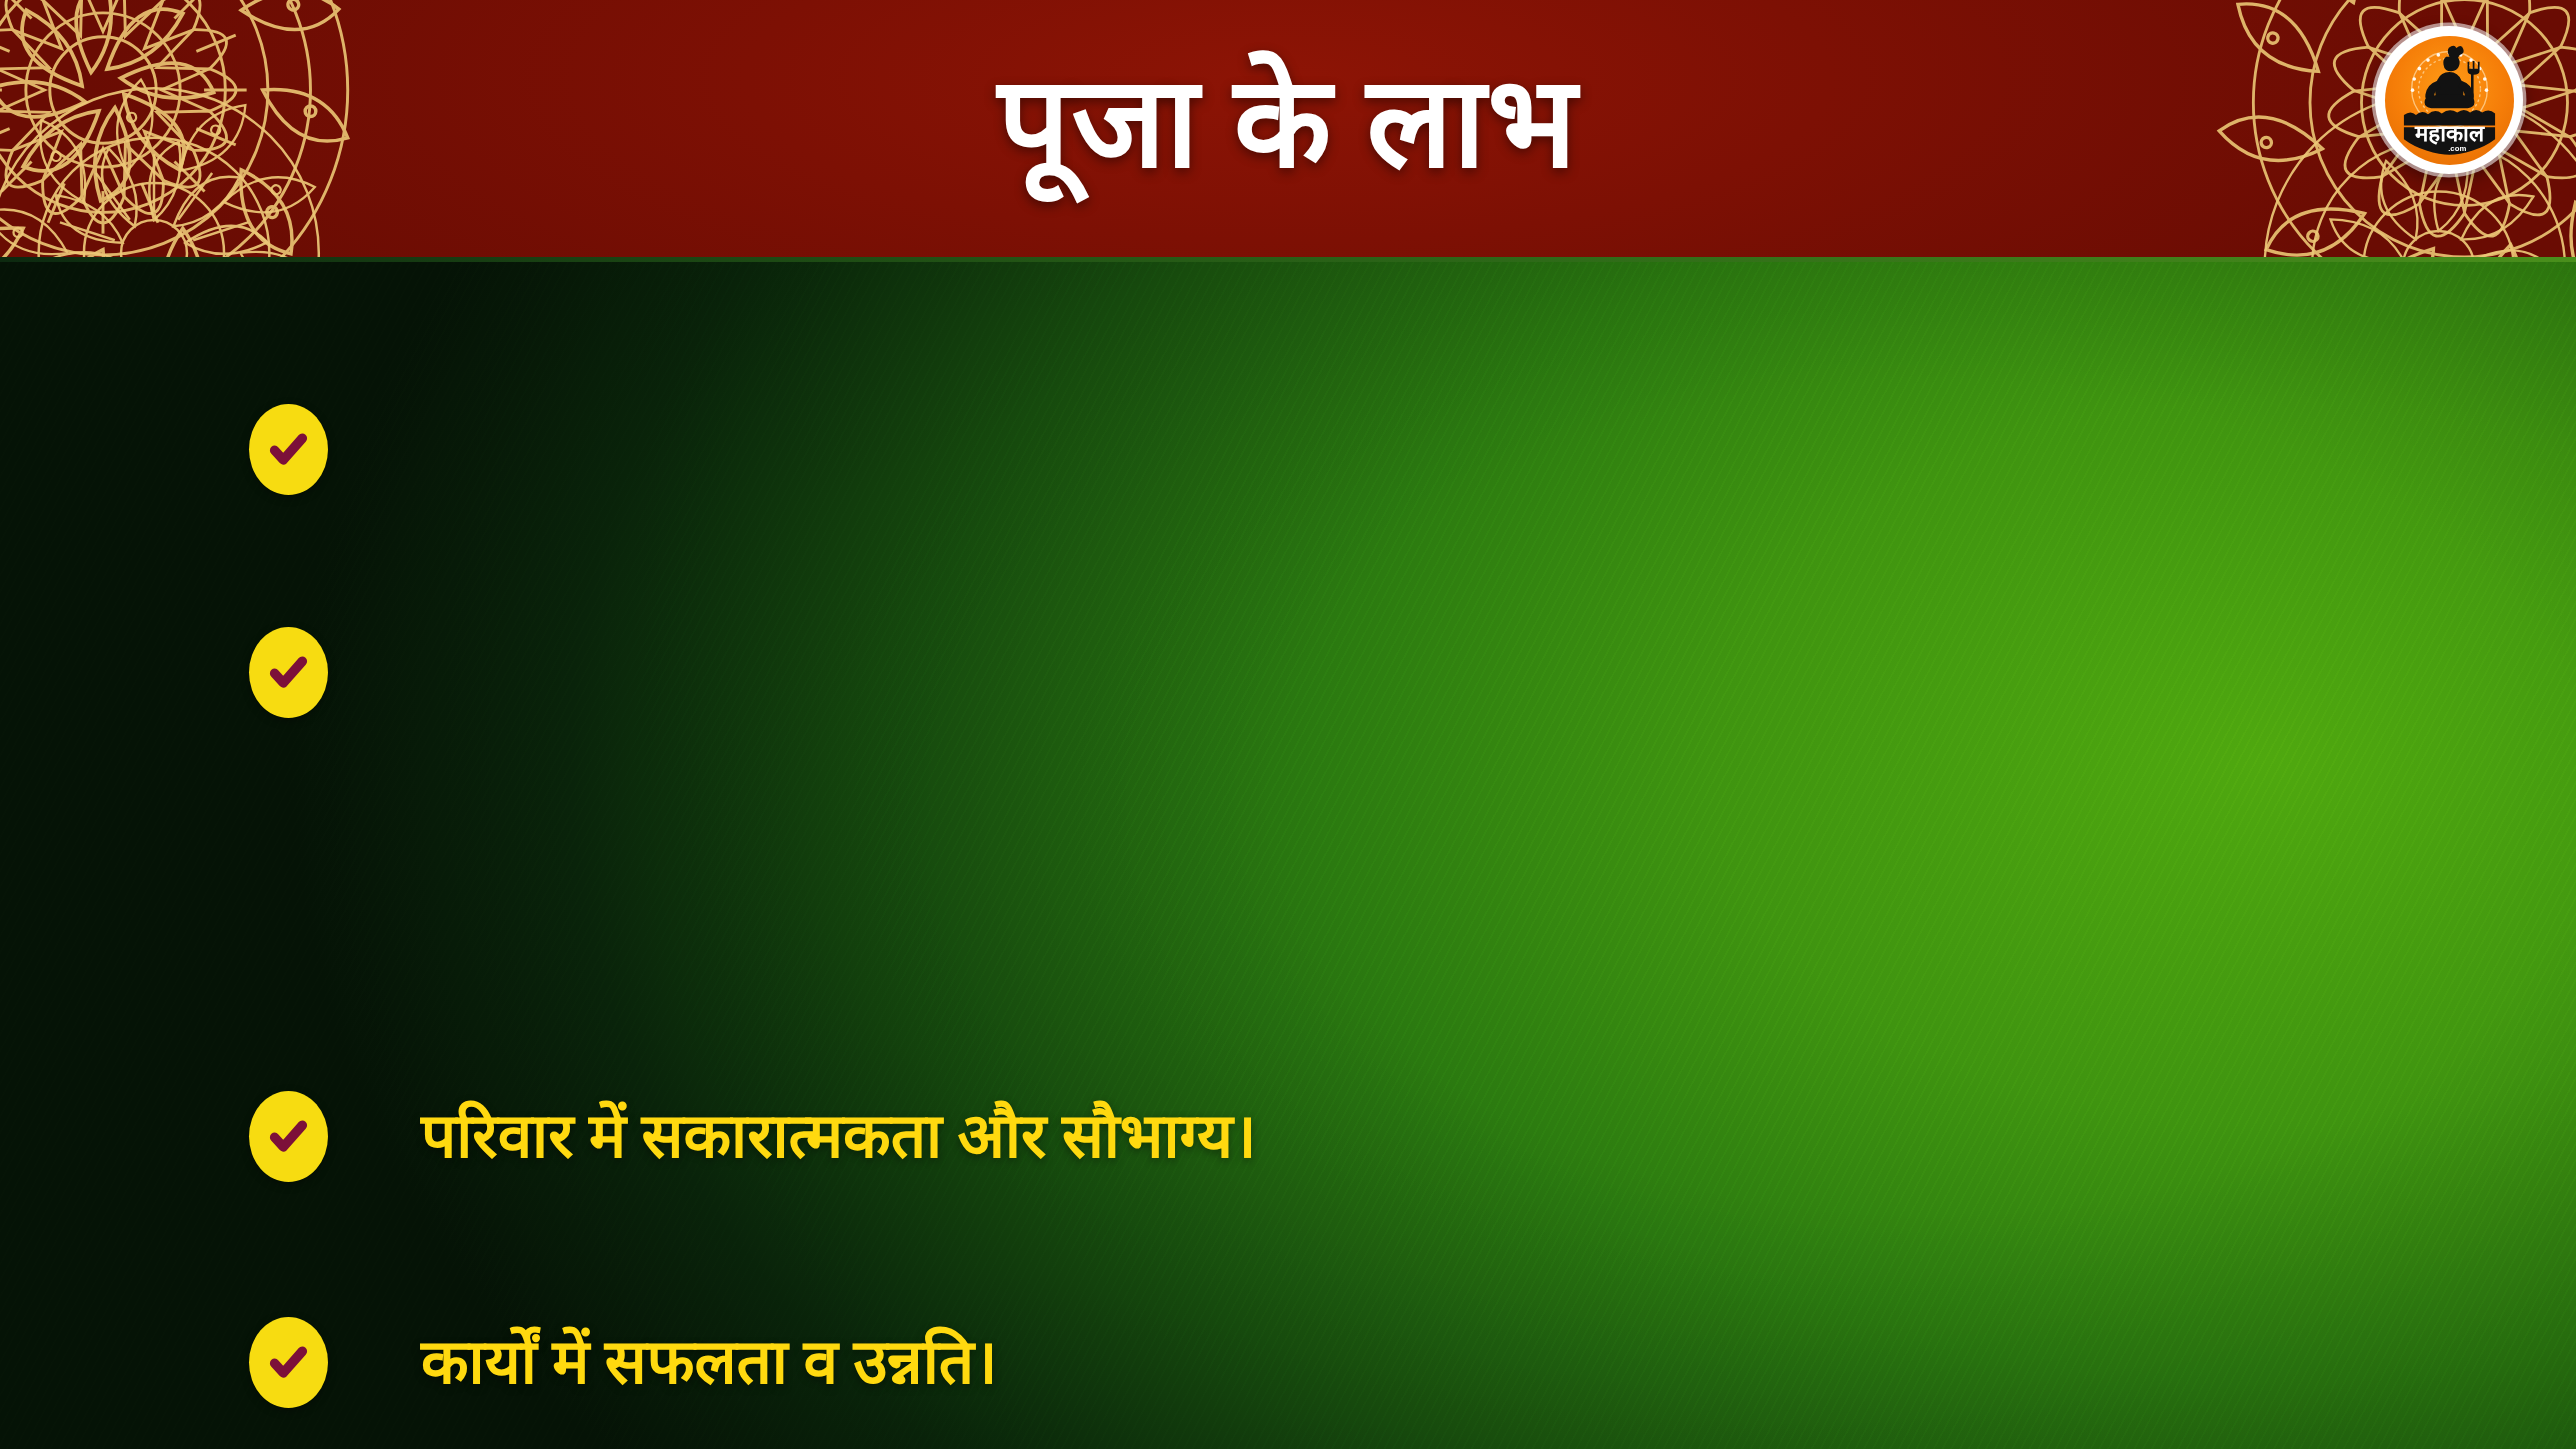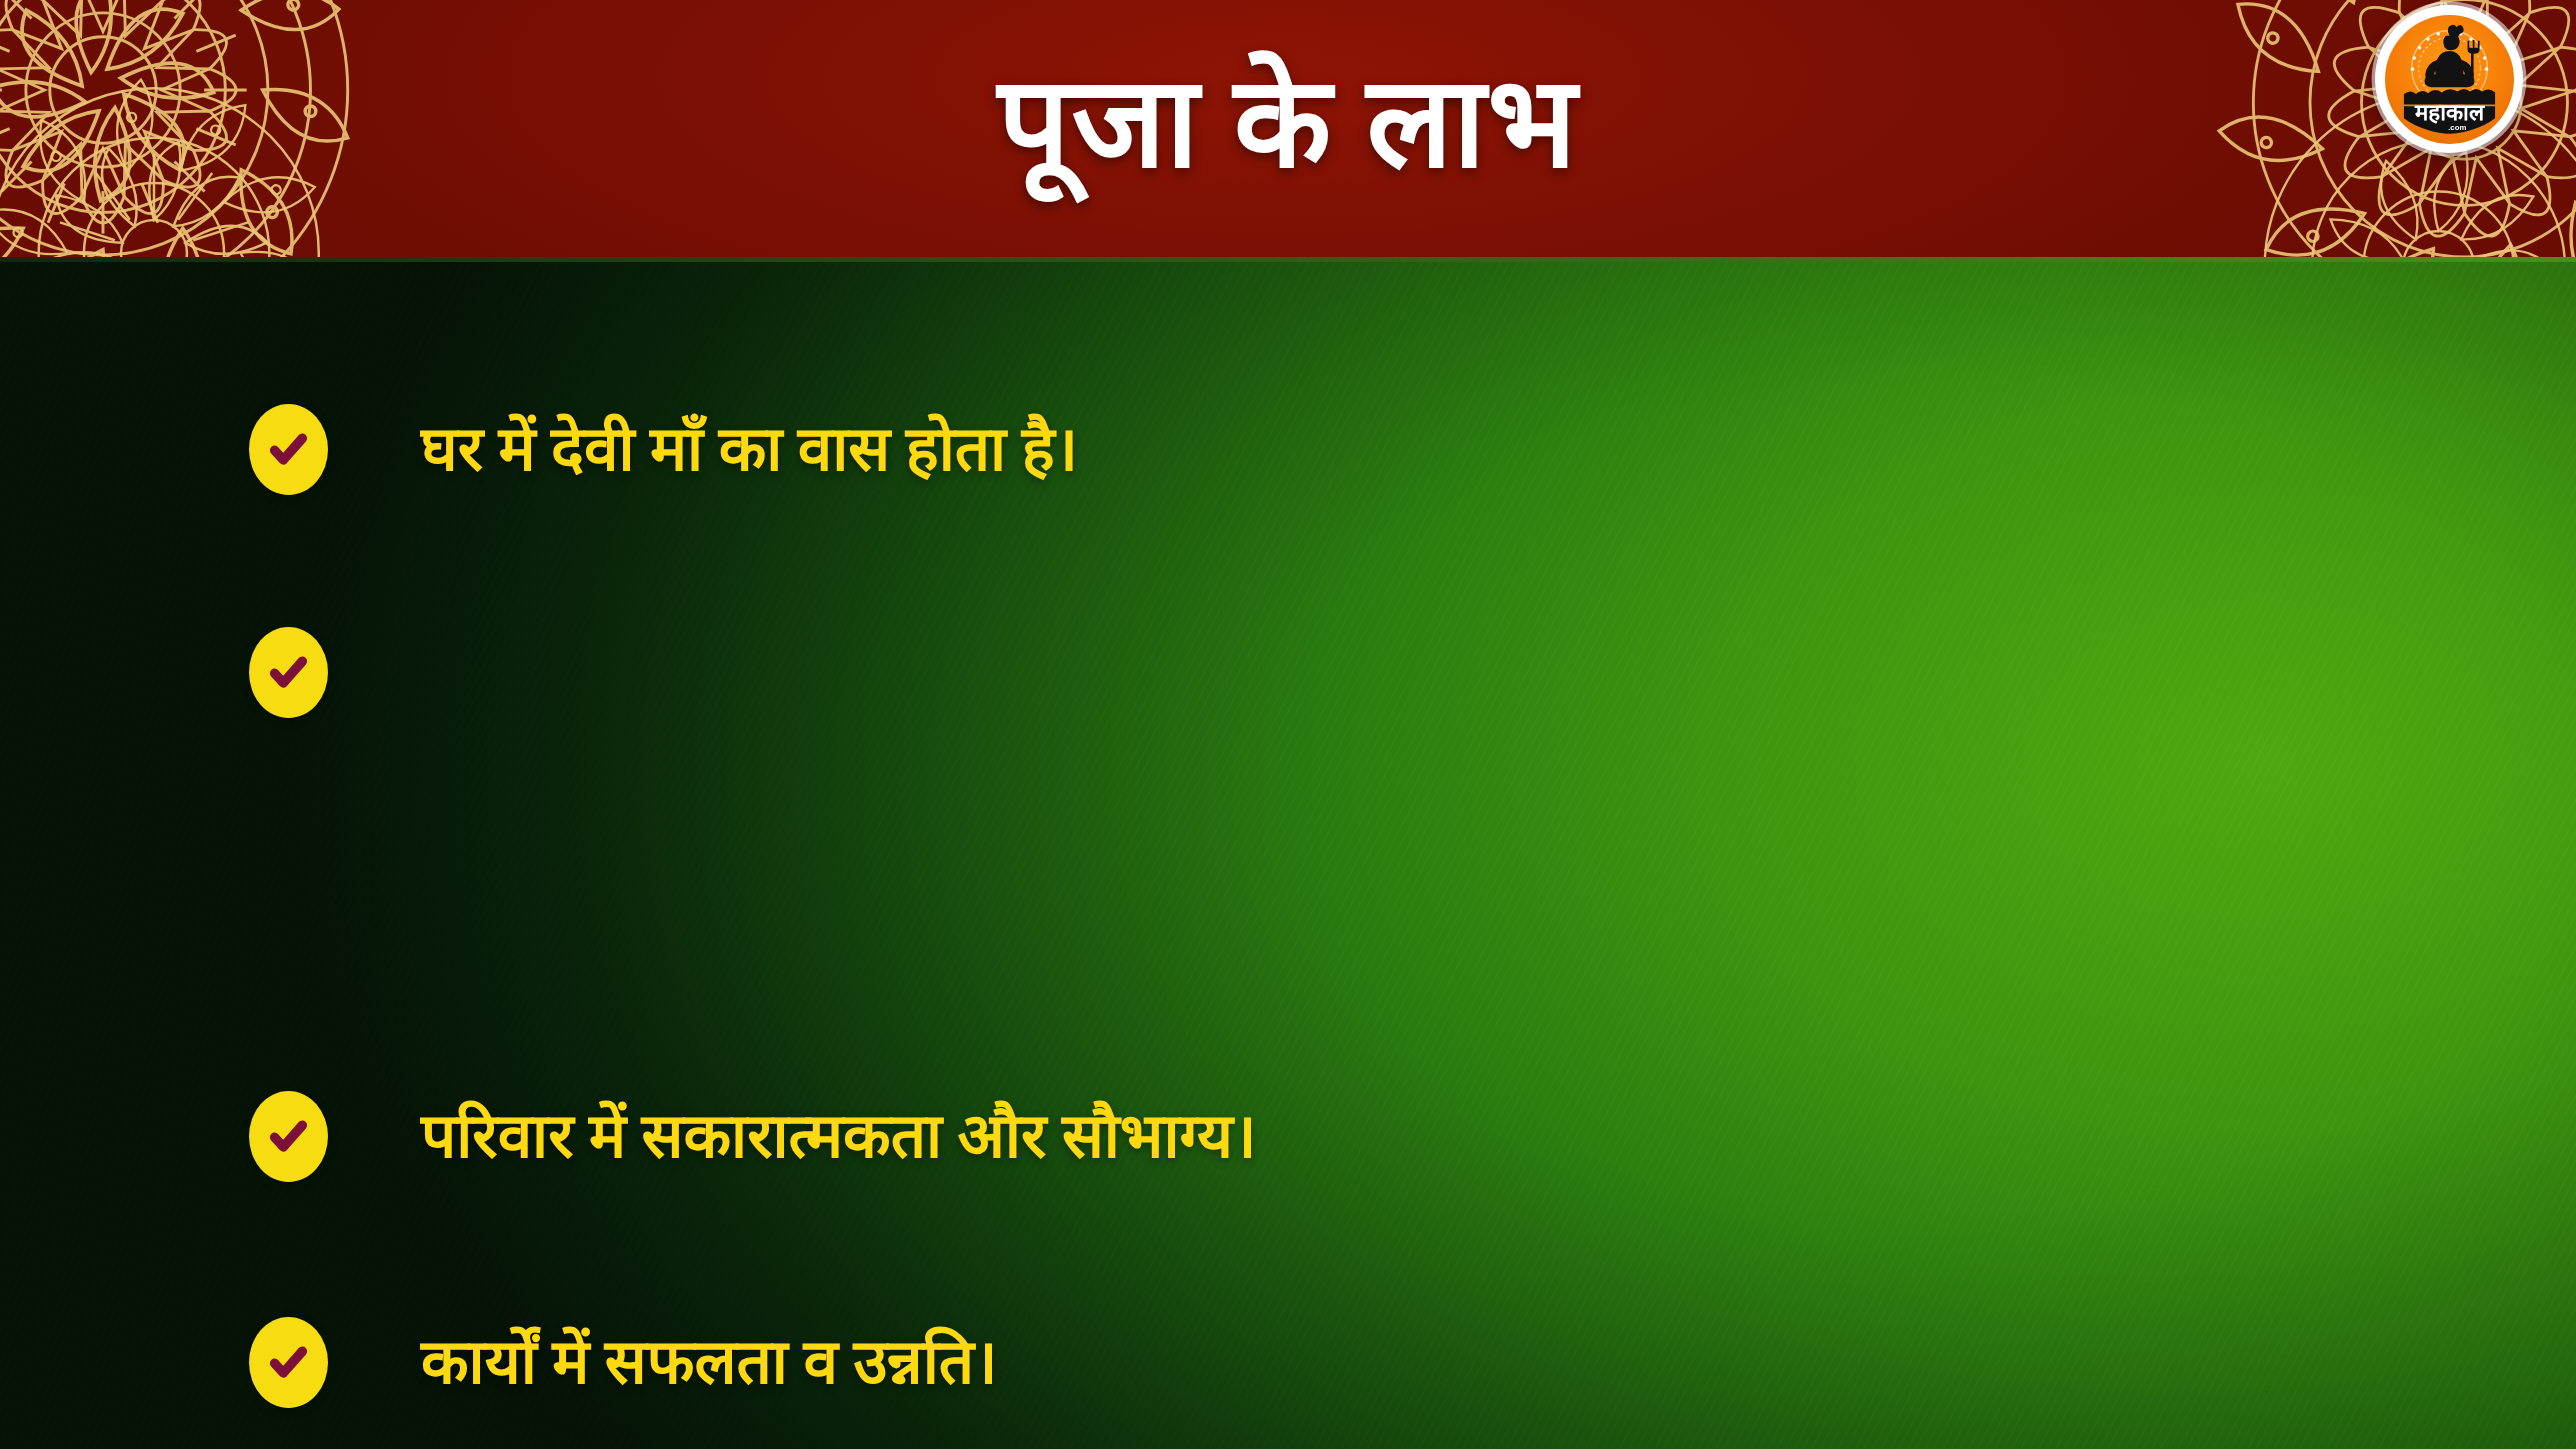--- a/index.html
+++ b/index.html
@@ -37,21 +37,21 @@
     font-size:127px;
     line-height:1;
     letter-spacing:1.7px;
     text-shadow:0 4.3px 12px rgba(0,0,0,.45);
     padding-bottom:15.5px;
     z-index:4;
   }
 
   
   #logo {
-    position:absolute; right:53px; top:5px;
+    position:absolute; right:53px; top:26px;
     width:148px; height:148px; border-radius:50%;
     background:#ffffff;
     box-shadow:0 0 0 3.4px rgba(255,255,255,.55), 0 5.2px 15.5px rgba(0,0,0,.45);
     display:flex; align-items:center; justify-content:center;
     z-index:5;
   }
   #logo-inner {
     position:relative;
     width:129px; height:129px; border-radius:50%;
     background:radial-gradient(circle at 50% 40%, #ff9b16 0%, #f57d08 55%, #e06a02 100%);
@@ -576,21 +576,20 @@
     <div id="vignette"></div>
 
     <div id="list">
 
       <div class="row row-0">
         <div class="check-badge">
           <svg width="45" height="45" viewBox="0 0 52 52">
             <path d="M10 27 L20 38 L42 13" fill="none" stroke="#7c1039" stroke-width="11" stroke-linecap="round" stroke-linejoin="round"></path>
           </svg>
         </div>
-        <div class="row-text">घर में देवी माँ का वास होता है।</div>
       </div>
 
       <div class="row row-1">
         <div class="check-badge">
           <svg width="45" height="45" viewBox="0 0 52 52">
             <path d="M10 27 L20 38 L42 13" fill="none" stroke="#7c1039" stroke-width="11" stroke-linecap="round" stroke-linejoin="round"></path>
           </svg>
         </div>
       </div>
 

